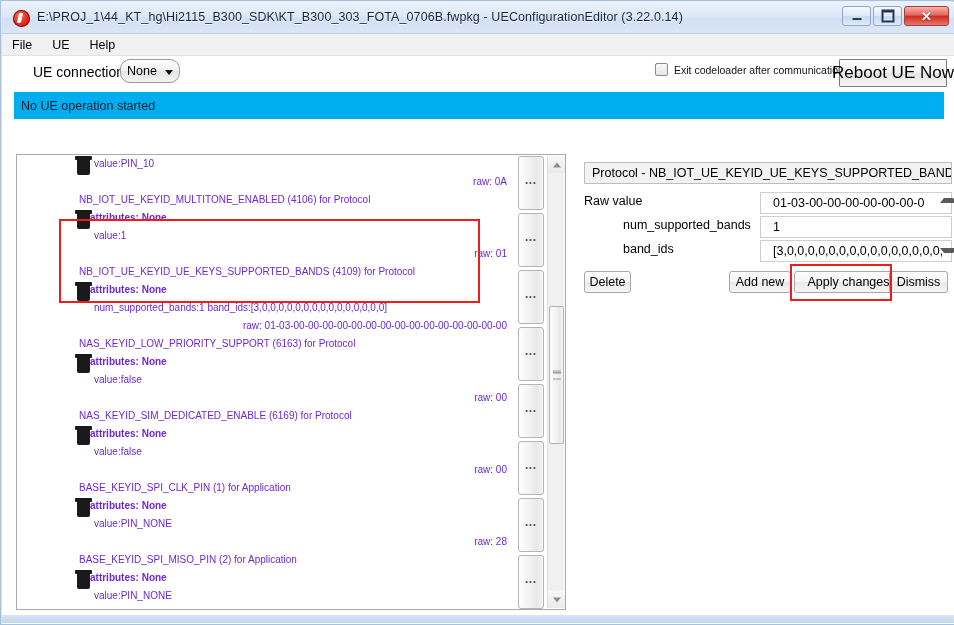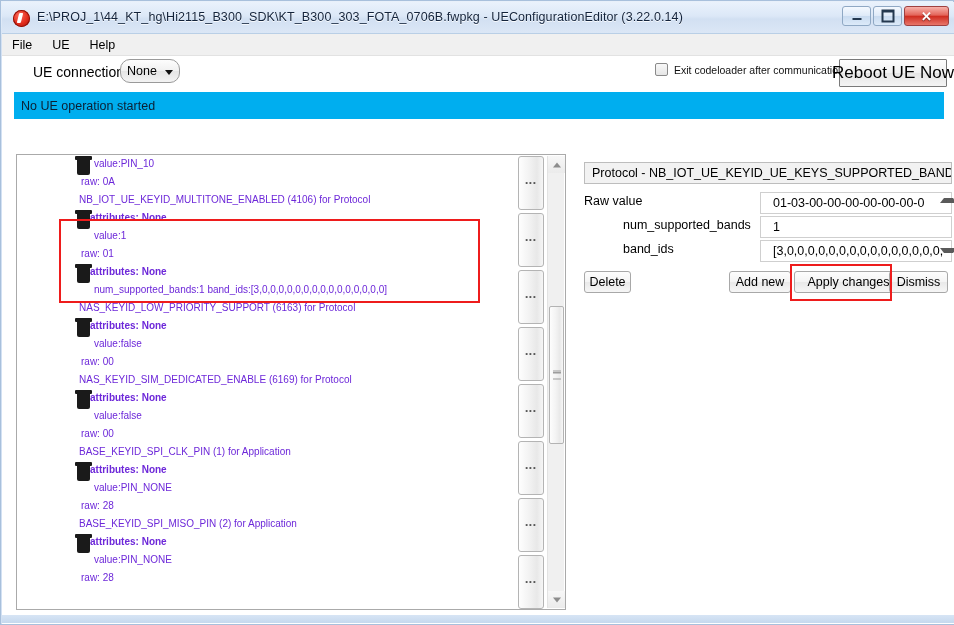--- a/index.html
+++ b/index.html
@@ -253,21 +253,21 @@
     position: relative;
     height: 18px;
     font-size: 10px;
     color: #6d28d9;
     white-space: nowrap;
     line-height: 18px;
   }
   .row.key   { padding-left: 62px; }
   .row.attr  { padding-left: 73px; font-weight: bold; }
   .row.value { padding-left: 77px; }
-  .row.raw   { padding-left: 64px; }
+  .row.raw   { padding-left: 64px; text-align: right; }
 
   .trash {
     position: absolute;
     width: 17px; height: 19px;
     left: 58px;
   }
   .trash .lid {
     position: absolute;
     left: 0; top: 0;
     width: 17px; height: 4px;
@@ -516,26 +516,28 @@
                 </span><span>value:PIN_10</span></div>
               <div class="row raw"><span>raw: 0A</span></div>
               <div class="row key"><span>NB_IOT_UE_KEYID_MULTITONE_ENABLED (4106) for Protocol</span></div>
               <div class="row attr"><span class="trash" style="top: 1px;">
                   <span class="plate"></span>
                   <span class="lid"></span>
                   <span class="can"></span>
                 </span><span>attributes: None</span></div>
               <div class="row value"><span>value:1</span></div>
               <div class="row raw"><span>raw: 01</span></div>
+              <div class="row key"><span>NB_IOT_UE_KEYID_UE_KEYS_SUPPORTED_BANDS (4109) for Protocol</span></div>
               <div class="row attr"><span class="trash" style="top: 1px;">
                   <span class="plate"></span>
                   <span class="lid"></span>
                   <span class="can"></span>
                 </span><span>attributes: None</span></div>
               <div class="row value"><span>num_supported_bands:1  band_ids:[3,0,0,0,0,0,0,0,0,0,0,0,0,0,0,0]</span></div>
+              <div class="row raw"><span>raw: 01-03-00-00-00-00-00-00-00-00-00-00-00-00-00-00-00</span></div>
               <div class="row key"><span>NAS_KEYID_LOW_PRIORITY_SUPPORT (6163) for Protocol</span></div>
               <div class="row attr"><span class="trash" style="top: 1px;">
                   <span class="plate"></span>
                   <span class="lid"></span>
                   <span class="can"></span>
                 </span><span>attributes: None</span></div>
               <div class="row value"><span>value:false</span></div>
               <div class="row raw"><span>raw: 00</span></div>
               <div class="row key"><span>NAS_KEYID_SIM_DEDICATED_ENABLE (6169) for Protocol</span></div>
               <div class="row attr"><span class="trash" style="top: 1px;">

